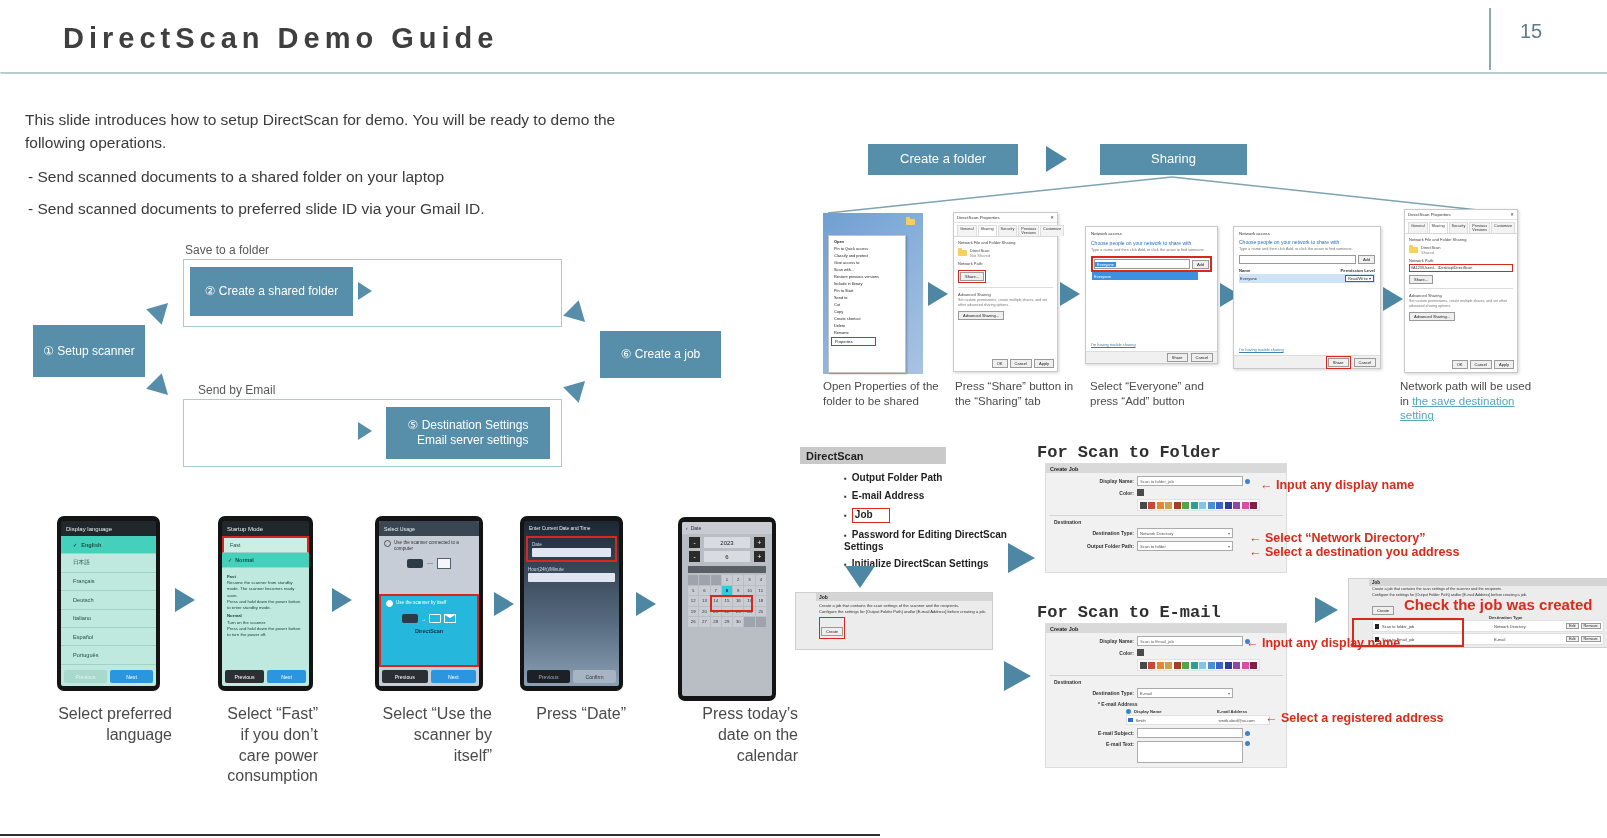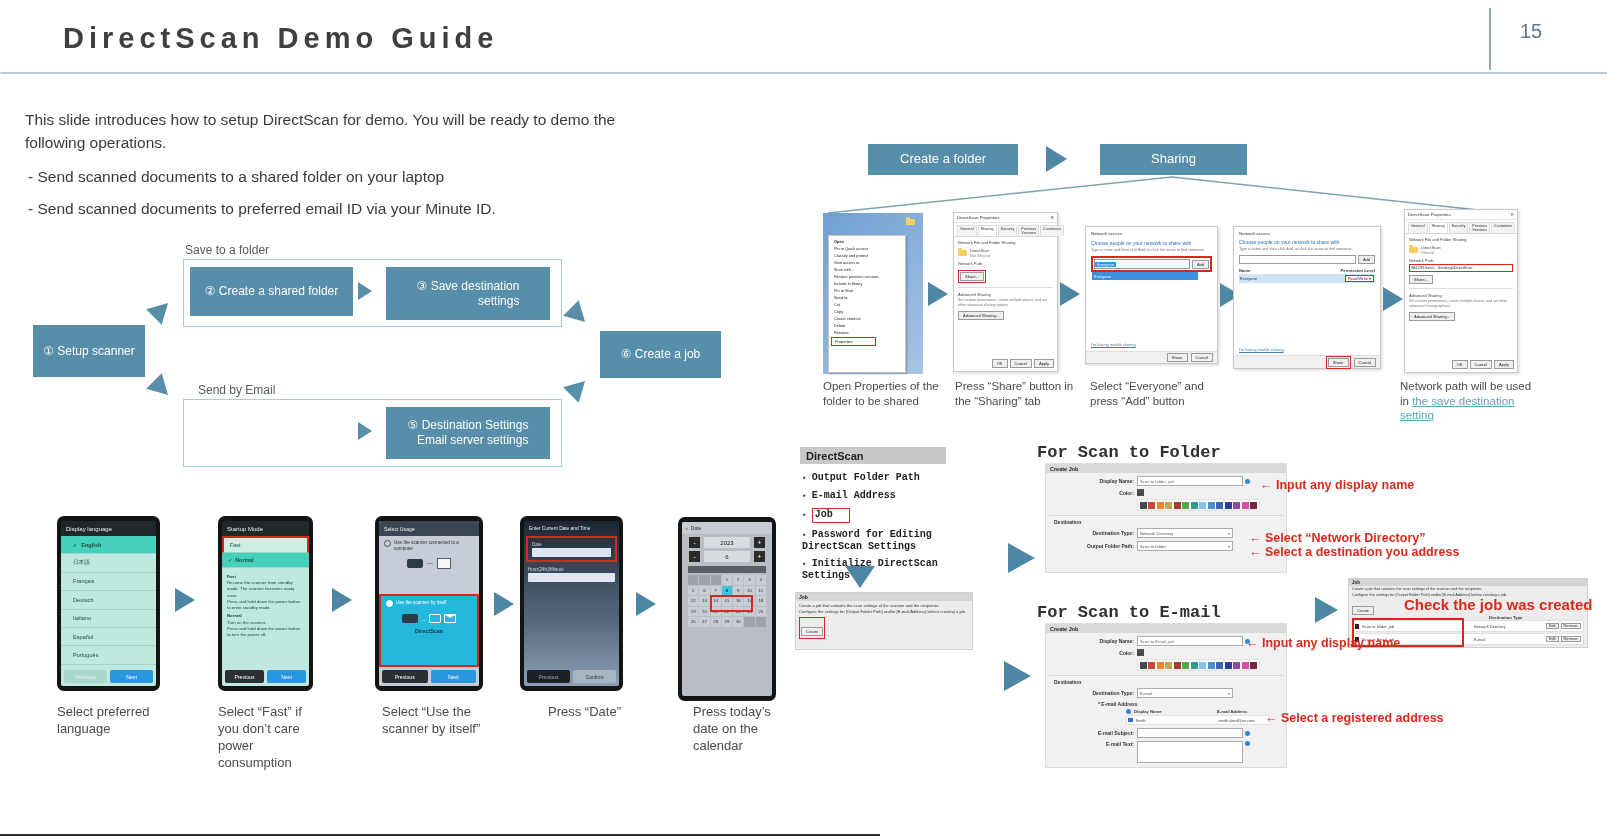--- a/index.html
+++ b/index.html
@@ -23,42 +23,42 @@
   .tri-big{width:0;height:0;border-top:13px solid transparent;border-bottom:13px solid transparent;border-left:21px solid #4d87a3;}
   .tri-mid{width:0;height:0;border-top:12px solid transparent;border-bottom:12px solid transparent;border-left:20px solid #4d87a3;}
   .tri-down{width:0;height:0;border-left:15px solid transparent;border-right:15px solid transparent;border-top:22px solid #4d87a3;}
   .tri-panel{width:0;height:0;border-top:15px solid transparent;border-bottom:15px solid transparent;border-left:27px solid #4d87a3;}
   .tri-jc{width:0;height:0;border-top:13px solid transparent;border-bottom:13px solid transparent;border-left:23px solid #4d87a3;}
   .bent{width:0;height:0;border-left:11px solid transparent;border-right:11px solid transparent;border-bottom:20px solid #578ea9;}
   .up{transform:rotate(45deg);} .dn{transform:rotate(135deg);}
   
   .cap{font-size:11.5px;line-height:1.28;color:#4b4b4b;}
   .cap a{color:#58a7b8;text-decoration:underline;cursor:pointer;}
-  .pcap{font-size:13px;line-height:1.3;color:#4a4a4a;}
+  .pcap{font-size:16px;line-height:1.3;color:#4a4a4a;text-align:right;}
   
   .shot{background:#fff;border:1px solid #c9c9c9;box-shadow:1px 1px 3px rgba(0,0,0,.18);font-size:4px;color:#444;}
   .rbox{border:2px solid #d6281c;} .rbox1{border:1.5px solid #d6281c;}
   .mtitle{height:9px;display:flex;align-items:center;justify-content:space-between;padding:0 3px;font-size:4.4px;color:#333;border-bottom:1px solid #e4e4e4;}
   .mtabs{display:flex;gap:1px;padding:2px 3px 0 3px;border-bottom:1px solid #d8d8d8;}
   .mtab{font-size:3.8px;padding:1px 2px;border:1px solid #ddd;border-bottom:none;background:#f3f3f3;color:#333;}
   .mbtn{display:inline-block;border:1px solid #9a9a9a;background:#efefef;font-size:4px;padding:1px 4px;color:#222;}
   .mlink{font-size:3.9px;color:#3b7fae;text-decoration:underline;}
   .blueh{color:#2d6fb4;font-size:5px;}
   .folder{position:relative;width:9px;height:6px;background:#f7cf5e;border-radius:1px;}
   .folder:before{content:"";position:absolute;left:0;top:-2px;width:4px;height:2px;background:#f7cf5e;border-radius:1px 1px 0 0;}
   .ctx-item{font-size:3.9px;line-height:1.8;padding-left:3px;color:#222;white-space:nowrap;}
   .ctx-item:first-child{font-weight:bold;}
   .ctx-item:last-child{border:1.5px solid #d6281c;width:40px;margin-top:1px;}
   
   .dsbar{left:800px;top:447px;width:140px;height:17px;background:#c9c9c9;display:flex;align-items:center;
          padding-left:6px;font-size:11px;font-weight:bold;color:#1f1f1f;}
   .dsitem{font-size:10px;font-weight:bold;color:#1f1f1f;line-height:1.2;}
   .dsitem:before{content:"▪";margin-right:5px;font-size:8px;color:#333;}
   .jobred{display:inline-block;border:1.5px solid #d6281c;padding:0 16px 1px 2px;}
-  .panel{background:#ececec;border:1px solid #cfcfcf;}
+  .panel{background:#ececec;border:1px solid #cfcfcf;padding-left:20px;}
   .phead{background:#d5d5d5;font-size:5px;font-weight:bold;color:#222;padding:1px 3px;}
   .ptxt{font-size:4.1px;color:#333;line-height:1.5;}
   
   .cj{background:#f1f1f1;border:1px solid #dcdcdc;}
   .cjhead{background:#d9d9d9;font-size:5.5px;font-weight:bold;color:#222;padding:1.5px 4px;}
   .cjrow{display:flex;align-items:center;margin-top:3px;}
   .cjlabel{width:88px;text-align:right;font-size:5px;font-weight:bold;color:#333;margin-right:3px;}
   .mfield{background:#fff;border:1px solid #ababab;height:8px;display:flex;align-items:center;padding:0 2px;font-size:4.2px;color:#666;}
   .msel{background:#fff;border:1px solid #ababab;height:8px;display:flex;align-items:center;justify-content:space-between;padding:0 2px;font-size:4.2px;color:#555;}
   .msel:after{content:"▾";font-size:4px;color:#777;}
@@ -119,30 +119,26 @@
   <div class="abs title">DirectScan Demo Guide</div>
   <div class="abs vline"></div>
   <div class="abs pagenum">15</div>
   <div class="abs hrule"></div>
 
   <div class="abs intro">
     <span style="display:block">This slide introduces how to setup DirectScan for demo. You will be ready to demo the</span>
     <span style="display:block">following operations.</span>
   </div>
   <div class="abs bullet">-   Send scanned documents to a shared folder on your laptop</div>
-  <div class="abs bullet bullet2">-   Send scanned documents to preferred email ID via your Minute ID.</div>
+  <div class="abs bullet bullet2">-   Send scanned documents to preferred slide ID via your Gmail ID.</div>
 
   <div class="abs grplabel" style="left:185px;top:243px;">Save to a folder</div>
   <div class="abs grp" style="left:183px;top:259px;width:377px;height:66px;"></div>
   <div class="abs tbox" style="left:190px;top:267px;width:163px;height:49px;">② Create a shared folder</div>
   <div class="abs tri-r" style="left:358px;top:282px;"></div>
-  <div class="abs tbox" style="left:386px;top:267px;width:164px;height:53px;">
-    <span><span>③ Save destination</span><br>
-    <span>settings</span></span>
-  </div>
   <div class="abs grplabel" style="left:198px;top:383px;">Send by Email</div>
   <div class="abs grp" style="left:183px;top:399px;width:377px;height:66px;"></div>
   <div class="abs tri-r" style="left:358px;top:422px;"></div>
   <div class="abs tbox" style="left:386px;top:407px;width:164px;height:52px;">
     <span><span>⑤ Destination Settings</span><br>
     <span>Email server settings</span></span>
   </div>
   <div class="abs tbox" style="left:600px;top:331px;width:121px;height:47px;">⑥ Create a job</div>
   <div class="abs tbox" style="left:33px;top:325px;width:112px;height:52px;">① Setup scanner</div>
   <div class="abs bent up" style="left:150px;top:300px;"></div>
@@ -301,21 +297,21 @@
 
   <div class="abs cap" style="left:823px;top:379px;width:125px;">Open Properties of the folder to be shared</div>
   <div class="abs cap" style="left:955px;top:379px;width:120px;">Press “Share” button in the “Sharing” tab</div>
   <div class="abs cap" style="left:1090px;top:379px;width:120px;">Select “Everyone” and press “Add” button</div>
   <div class="abs cap" style="left:1400px;top:379px;width:140px;">
     <span>Network path will be used in</span>
     <a>the save destination setting</a>
   </div>
 
   <div class="abs dsbar">DirectScan</div>
-  <div class="abs" style="left:802px;top:470px;width:165px;font-family:Liberation Mono, monospace;">
+  <div class="abs" style="left:844px;top:470px;width:165px;">
     <div class="dsitem" style="margin-top:2px;"><span>Output Folder Path</span></div>
     <div class="dsitem" style="margin-top:6px;"><span>E-mail Address</span></div>
     <div class="dsitem" style="margin-top:6px;"><span class="jobred">Job</span></div>
     <div class="dsitem" style="margin-top:6px;"><span>Password for Editing DirectScan Settings</span></div>
     <div class="dsitem" style="margin-top:5px;"><span>Initialize DirectScan Settings</span></div>
   </div>
   <div class="abs tri-down" style="left:845px;top:566px;"></div>
 
   <div class="abs panel" style="left:795px;top:592px;width:176px;height:56px;">
     <div class="phead">Job</div>
@@ -607,17 +603,17 @@
           <div class="cal-day"></div>
           <div class="cal-day"></div>
         </div>
       <div class="abs rbox" style="left:28px;top:73px;width:39px;height:13px;"></div>
     </div>
   </div>
 
   <div class="abs pcap" style="left:57px;top:704px;width:115px;">Select preferred language</div>
   <div class="abs pcap" style="left:218px;top:704px;width:100px;">Select “Fast” if you don’t care power consumption</div>
   <div class="abs pcap" style="left:382px;top:704px;width:110px;">Select “Use the scanner by itself”</div>
-  <div class="abs pcap" style="left:536px;top:704px;width:90px;margin-left:12px;">Press “Date”</div>
+  <div class="abs pcap" style="left:536px;top:704px;width:90px;">Press “Date”</div>
   <div class="abs pcap" style="left:693px;top:704px;width:105px;">Press today’s date on the calendar</div>
 
   <div class="abs" style="left:0;top:834px;width:880px;height:2px;background:#2e2e2e;"></div>
 </div>
 
 </body></html>

